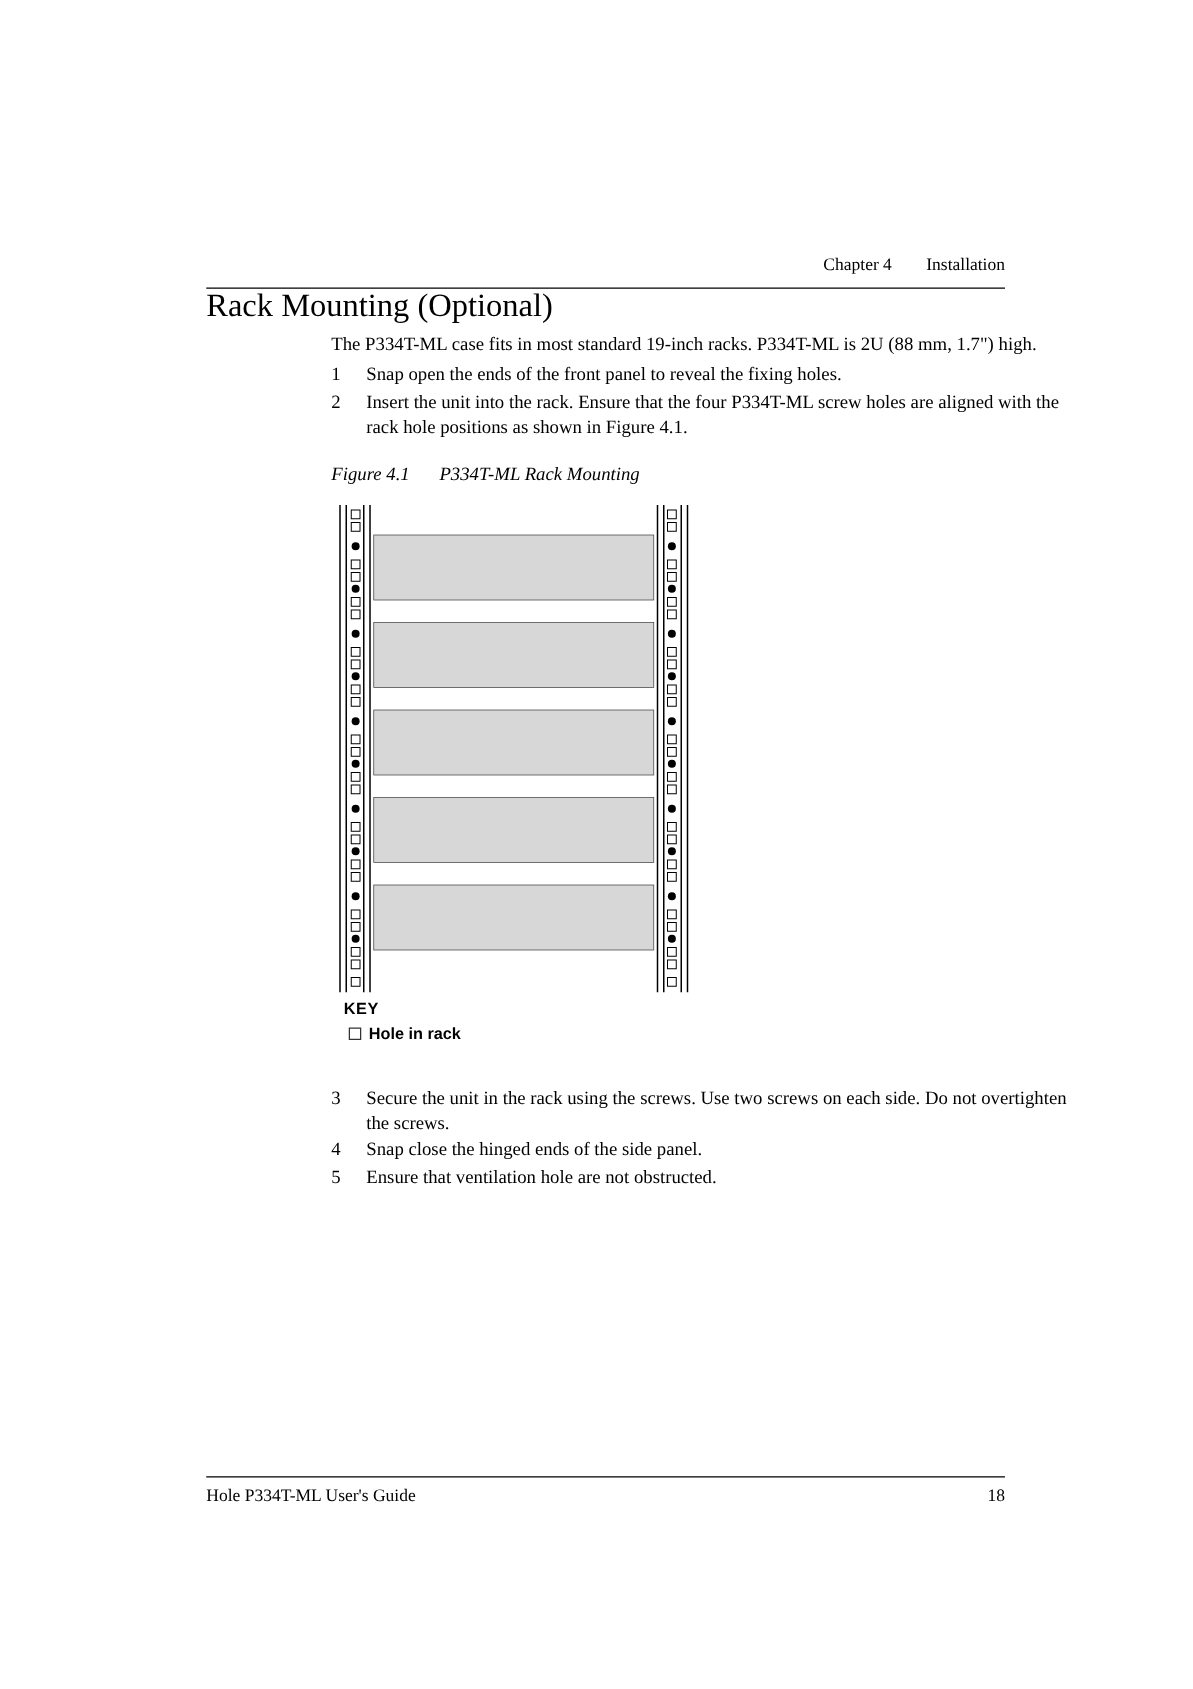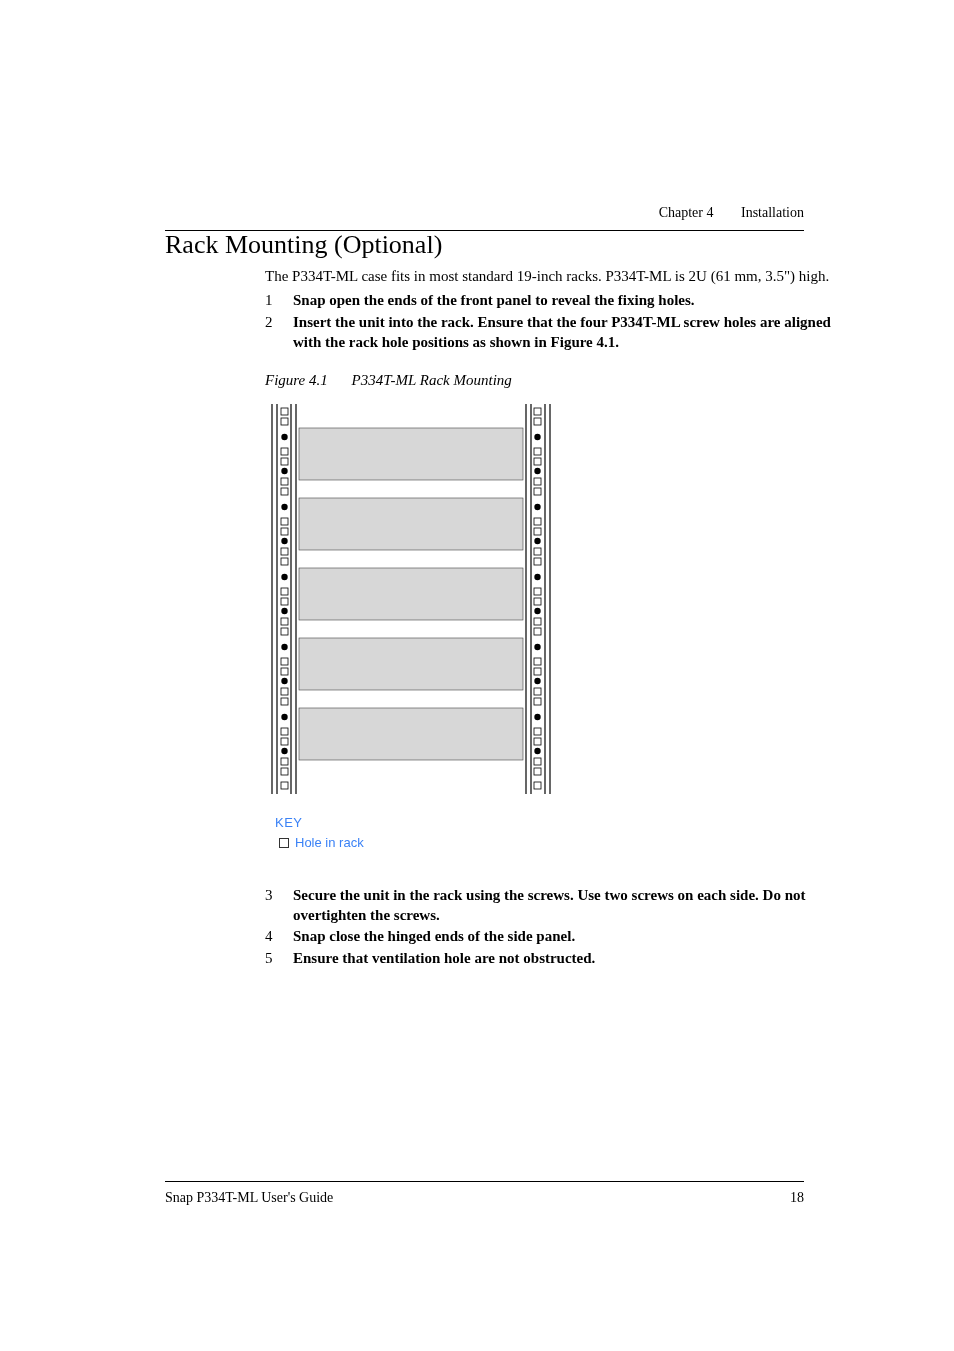--- a/index.html
+++ b/index.html
@@ -42,38 +42,39 @@
   }
   .ol-row {
     display: flex;
     align-items: flex-start;
     margin: 1px 0;
   }
   .ol-num {
     width: 28px;
     flex-shrink: 0;
   }
-  .ol-text { flex: 1; font-weight: bold; }
+  .ol-text { flex: 1; }
   .figure-caption {
     font-style: italic;
     font-size: 15px;
     margin: 18px 0 14px 0;
   }
   .figure-caption .fignum { margin-right: 20px; }
   .figure-wrap {
     margin-left: 4px;
     margin-bottom: 18px;
   }
   .rack-svg { display: block; }
   .key-block {
     font-family: Arial, Helvetica, sans-serif;
     font-size: 13px;
-    color: #3b82f6;
-    margin-top: 20px;
+    color: #000000;
+    margin-top: 4px;
     margin-left: 6px;
+    font-weight: bold;
   }
   .key-block .key-title {
     font-size: 13px;
     letter-spacing: 0.5px;
     margin-bottom: 2px;
   }
   .key-row {
     display: flex;
     align-items: center;
     height: 18px;
@@ -109,21 +110,21 @@
 
   <div class="chapter-label">
     <span class="ch">Chapter 4</span>
     <span>Installation</span>
   </div>
   <div class="header-line"></div>
 
   <h2 class="h1">Rack Mounting (Optional)</h2>
 
   <div class="body-block">
-    <p style="margin:0 0 4px 0;">The P334T-ML case fits in most standard 19-inch racks. P334T-ML is 2U (61 mm, 3.5") high.</p>
+    <p style="margin:0 0 4px 0;">The P334T-ML case fits in most standard 19-inch racks. P334T-ML is 2U (88 mm, 1.7") high.</p>
 
     <div class="ol-row">
       <div class="ol-num">1</div>
       <div class="ol-text">Snap open the ends of the front panel to reveal the fixing holes.</div>
     </div>
     <div class="ol-row">
       <div class="ol-num">2</div>
       <div class="ol-text">Insert the unit into the rack. Ensure that the four P334T-ML screw holes are aligned with the rack hole positions as shown in Figure 4.1.</div>
     </div>
 
@@ -260,17 +261,17 @@
       <div class="ol-text">Snap close the hinged ends of the side panel.</div>
     </div>
     <div class="ol-row">
       <div class="ol-num">5</div>
       <div class="ol-text">Ensure that ventilation hole are not obstructed.</div>
     </div>
 
   </div>
 
   <div class="footer">
-    <span>Snap P334T-ML User's Guide</span>
+    <span>Hole P334T-ML User's Guide</span>
     <span>18</span>
   </div>
 
 </div>
 
 </body></html>

